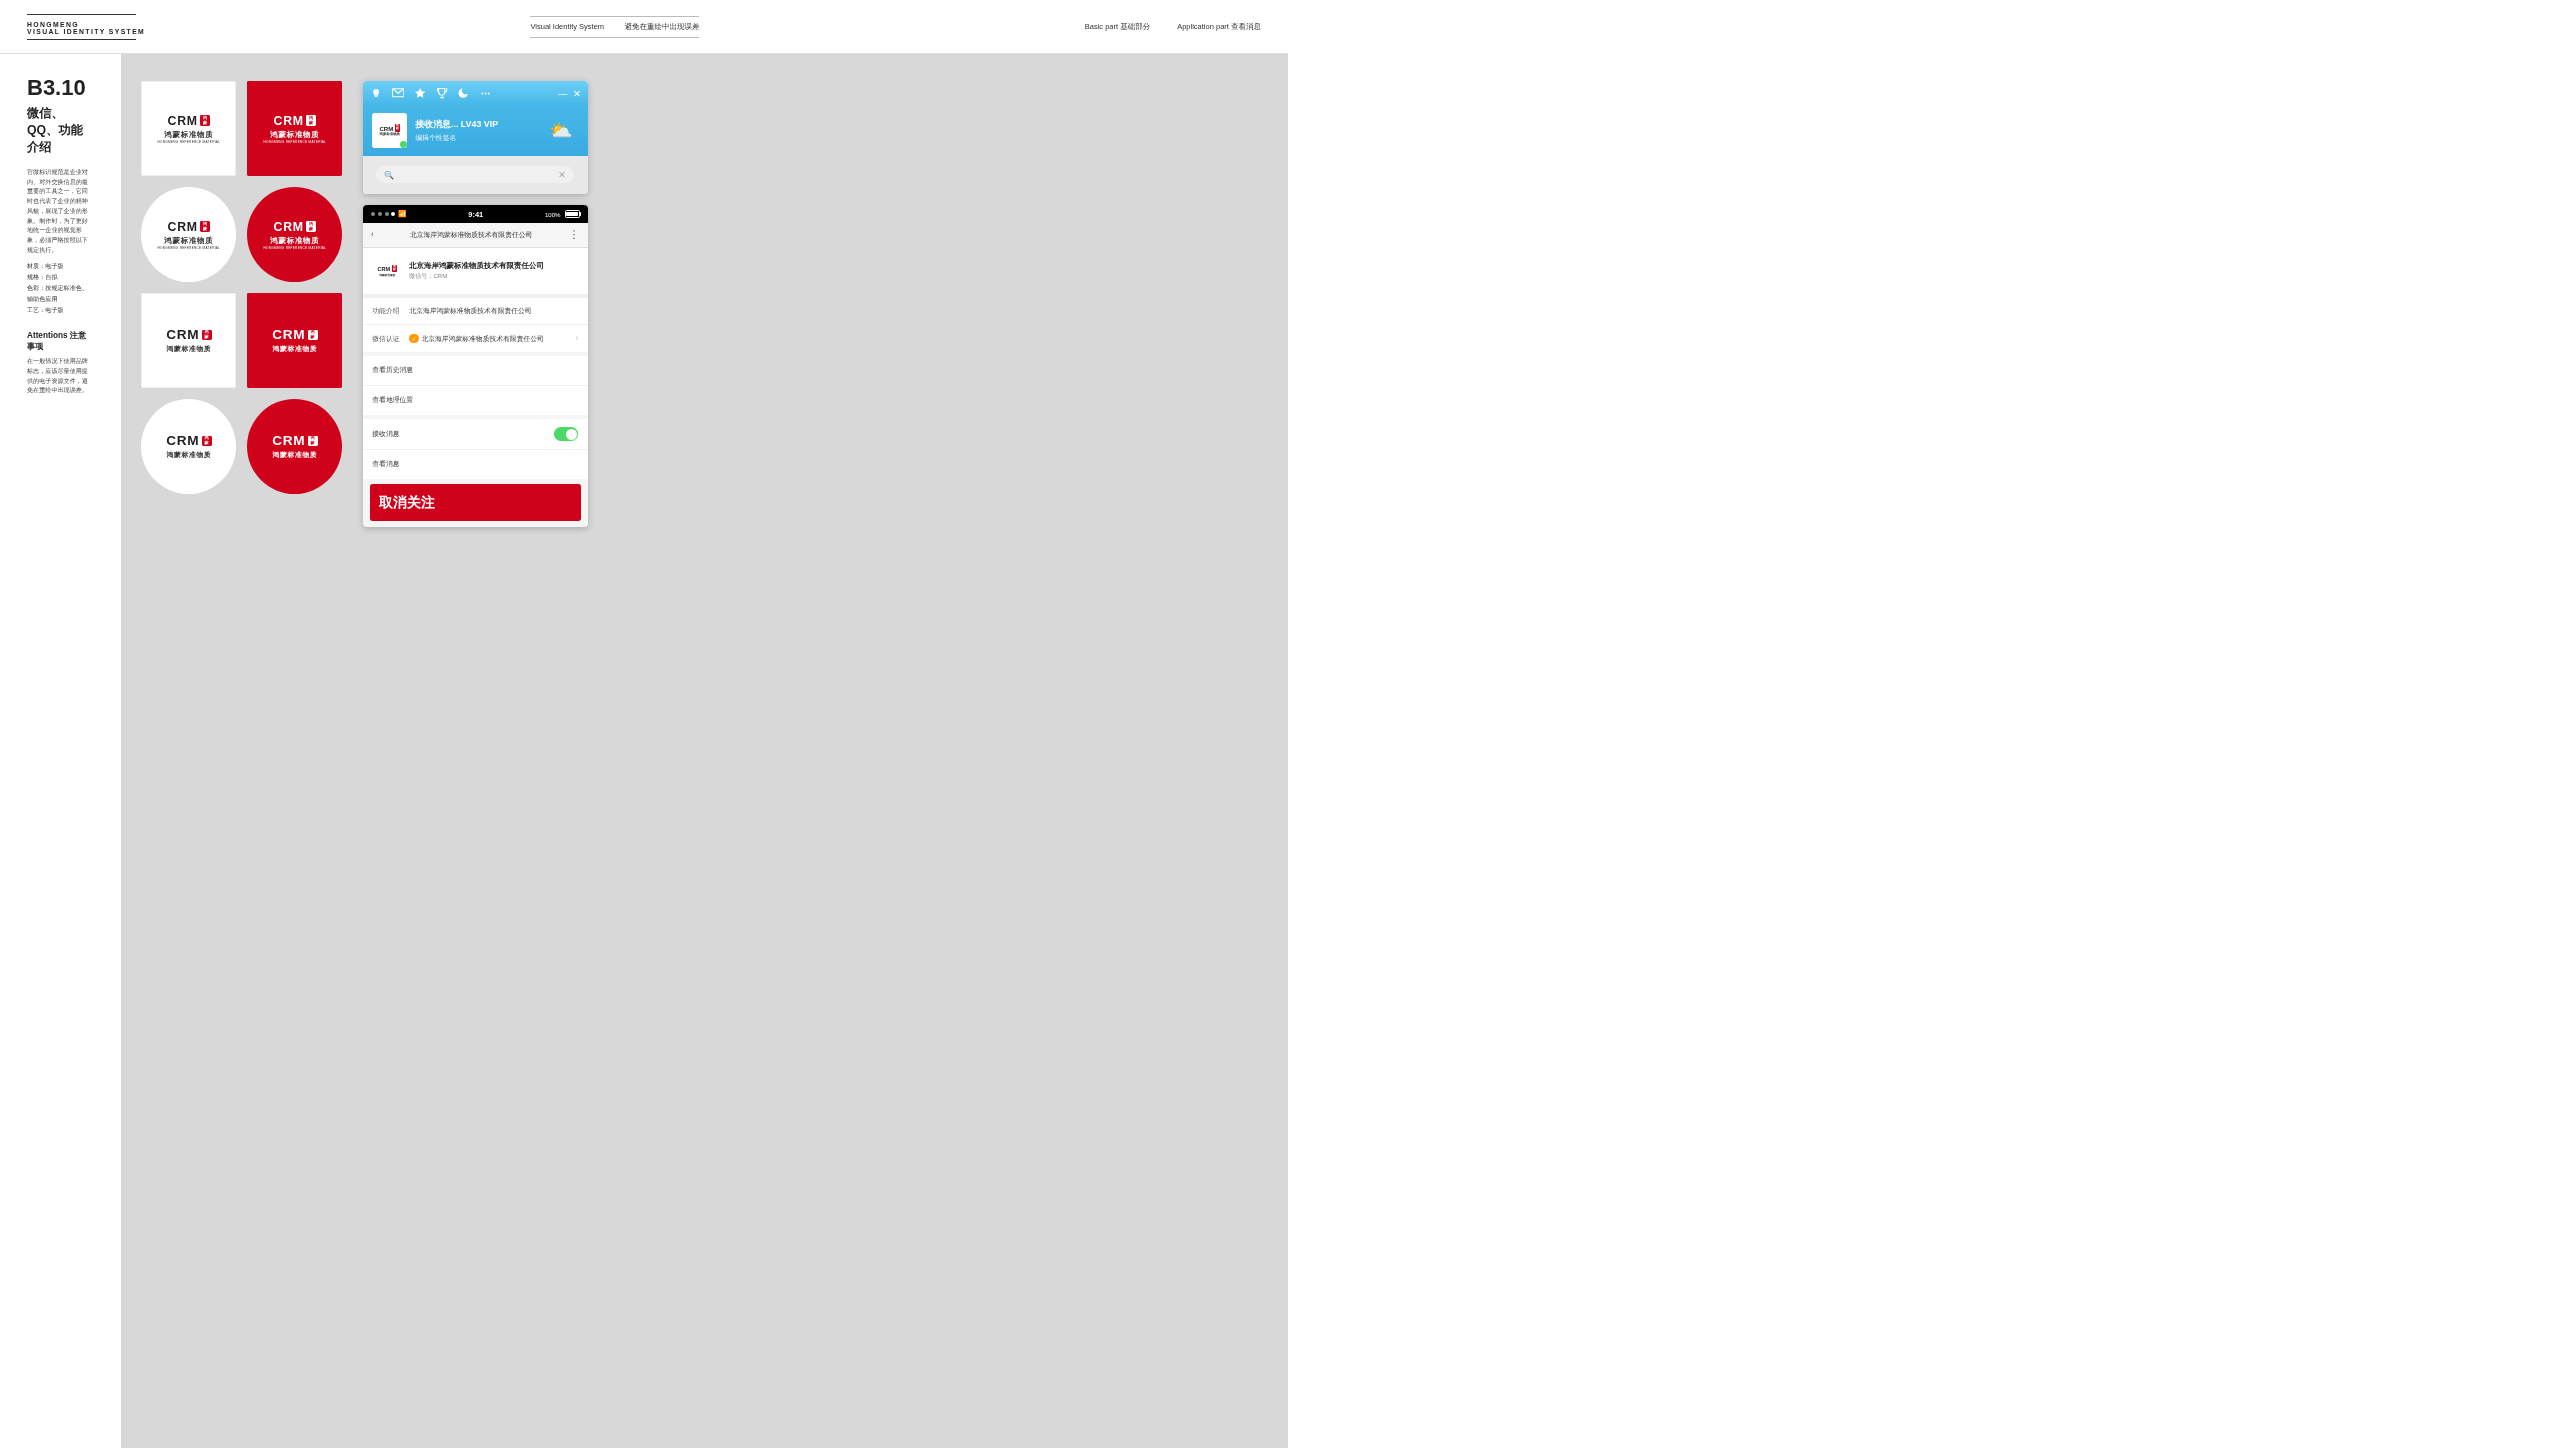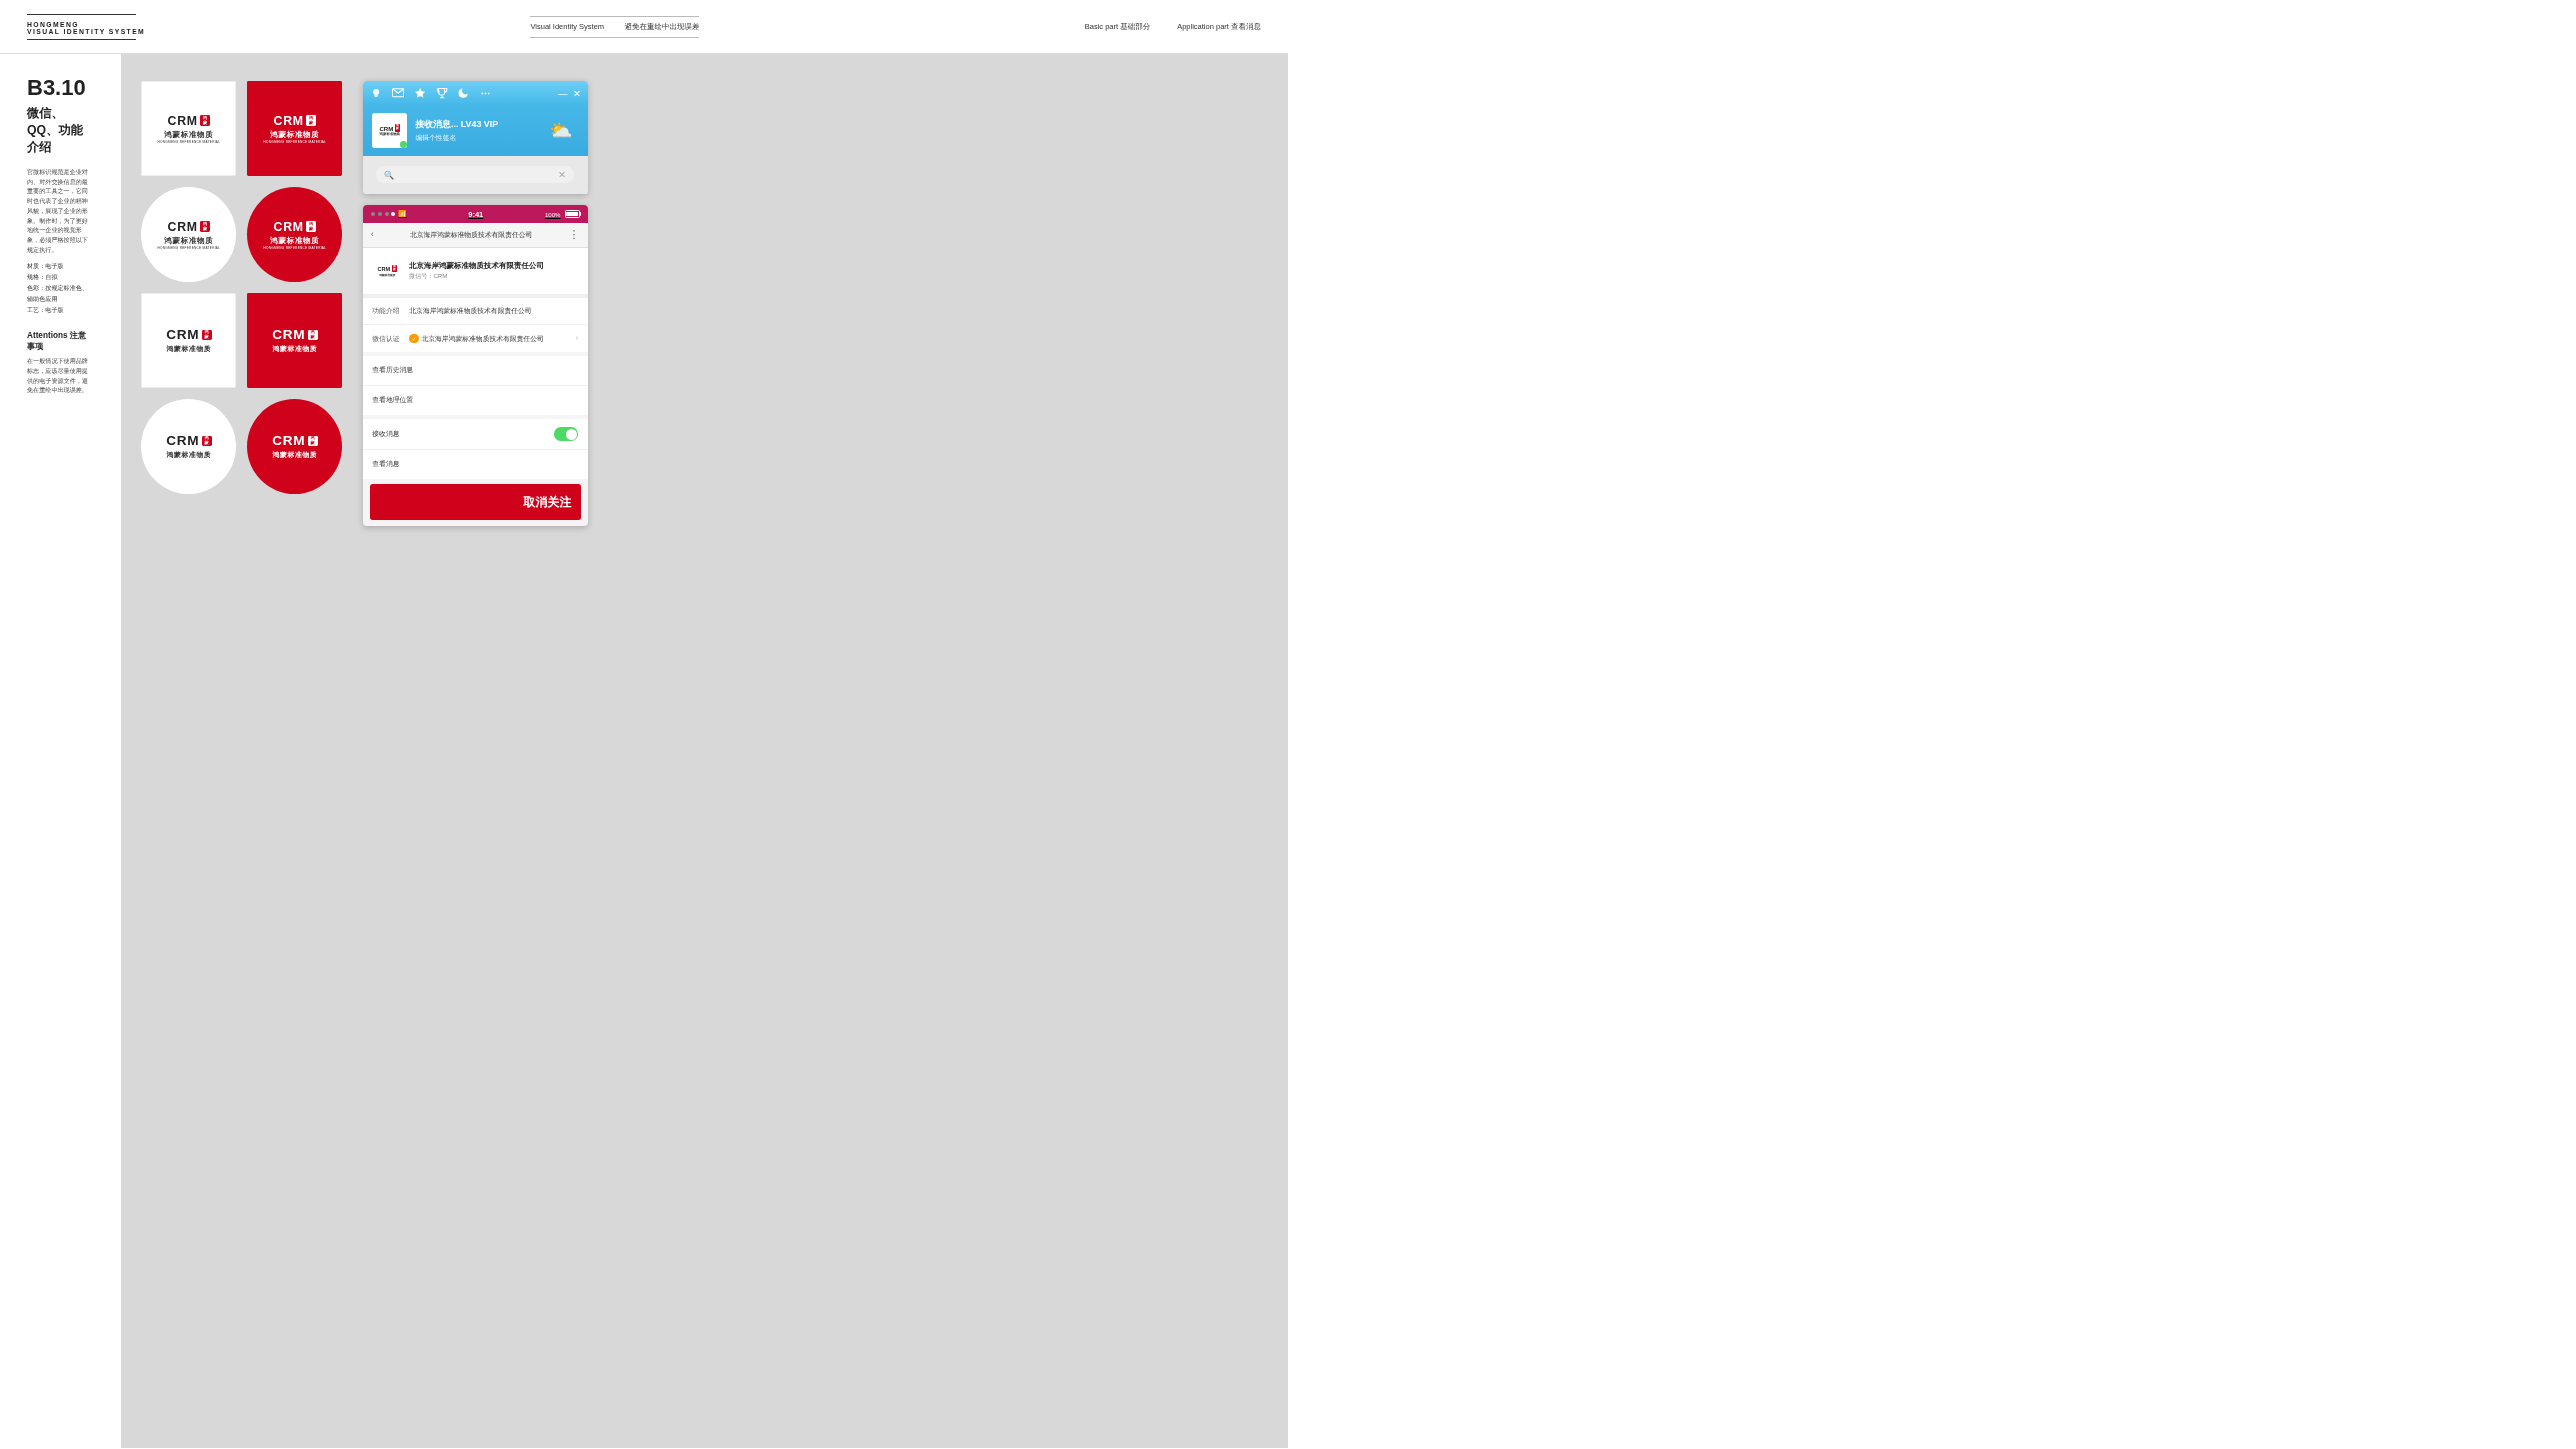--- a/index.html
+++ b/index.html
@@ -352,26 +352,25 @@
 
     
     .wechat-mobile {
       background: #f5f5f5;
       border-radius: 4.1px;
       overflow: hidden;
       box-shadow: 0 1.4px 6.8px rgba(0,0,0,0.2);
       width: 225px;
     }
     .mobile-statusbar {
-      background: #be185d;
+      background: #000000;
       padding: 4.1px 8.2px;
       display: flex;
       align-items: center;
       justify-content: space-between;
-      text-decoration: underline;
     }
     .mobile-status-left {
       display: flex;
       gap: 2.7px;
       align-items: center;
     }
     .mobile-dot {
       width: 4.1px;
       height: 4.1px;
       background: #888;
@@ -558,23 +557,23 @@
       border-bottom: none;
     }
     .action-text {
       font-size: 6.8px;
       color: #333;
     }
 
     .unfollow-btn {
       background: #d0021b;
       color: #fff;
-      text-align: right;
+      text-align: left;
       padding: 9.5px;
-      font-size: 12px;
+      font-size: 14px;
       font-weight: 600;
       cursor: pointer;
       margin: 5.5px 6.8px;
       border-radius: 2.7px;
     }
   </style>
 </head>
 <body>
 
 <div class="header">

